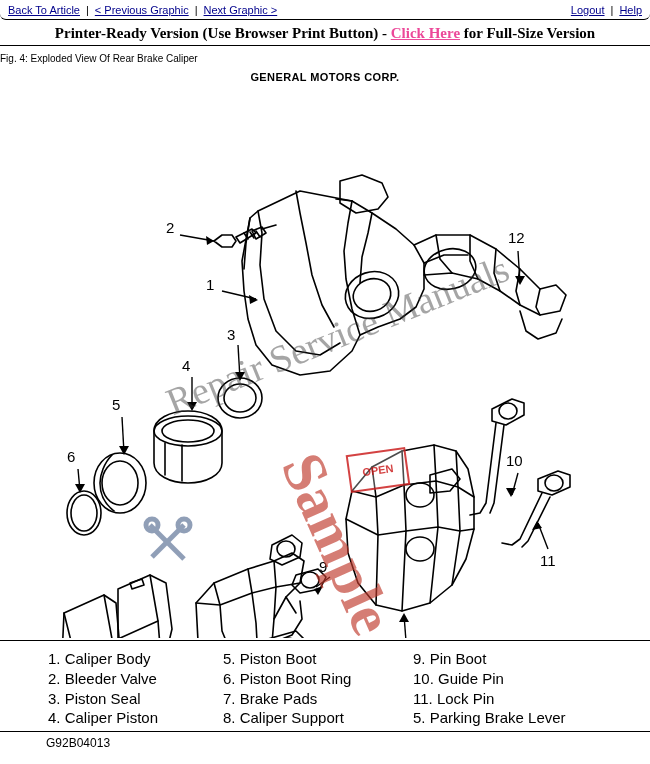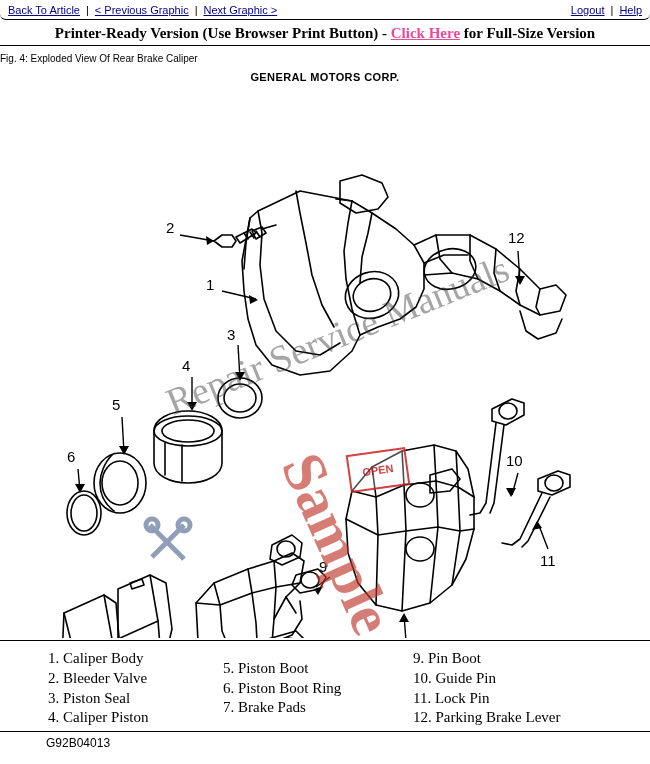--- a/index.html
+++ b/index.html
@@ -136,24 +136,23 @@
     position: absolute;
     left: 0;
     top: 640px;
     width: 650px;
     border-top: 1px solid #000;
     box-sizing: border-box;
     padding-top: 8px;
   }
   .legend-cols {
     display: flex;
-    font-family: Liberation Serif, serif;
+    font-family: Liberation Sans, sans-serif;
     font-size: 15px;
     line-height: 1.32;
-    align-items: center;
   }
   .legend-col { }
   .legend-col.c1 { margin-left: 48px; width: 175px; }
   .legend-col.c2 { width: 190px; }
   .legend-col.c3 { width: 200px; }
   .legend-item { white-space: nowrap; }
 
   
   .footer-rule {
     position: absolute;
@@ -372,24 +371,25 @@
     <div class="legend-col c1">
       <div class="legend-item">1. Caliper Body</div>
       <div class="legend-item">2. Bleeder Valve</div>
       <div class="legend-item">3. Piston Seal</div>
       <div class="legend-item">4. Caliper Piston</div>
     </div>
     <div class="legend-col c2">
       <div class="legend-item">5. Piston Boot</div>
       <div class="legend-item">6. Piston Boot Ring</div>
       <div class="legend-item">7. Brake Pads</div>
+      <div class="legend-item">8. Caliper Support</div>
     </div>
     <div class="legend-col c3">
       <div class="legend-item">9. Pin Boot</div>
       <div class="legend-item">10. Guide Pin</div>
       <div class="legend-item">11. Lock Pin</div>
-      <div class="legend-item">12. Parking Brake Lever</div>
+      <div class="legend-item">5. Parking Brake Lever</div>
     </div>
   </div>
 </div>
 
 <div class="footer-rule"></div>
 <div class="footer-code">G92B04013</div>
 
 </body></html>

